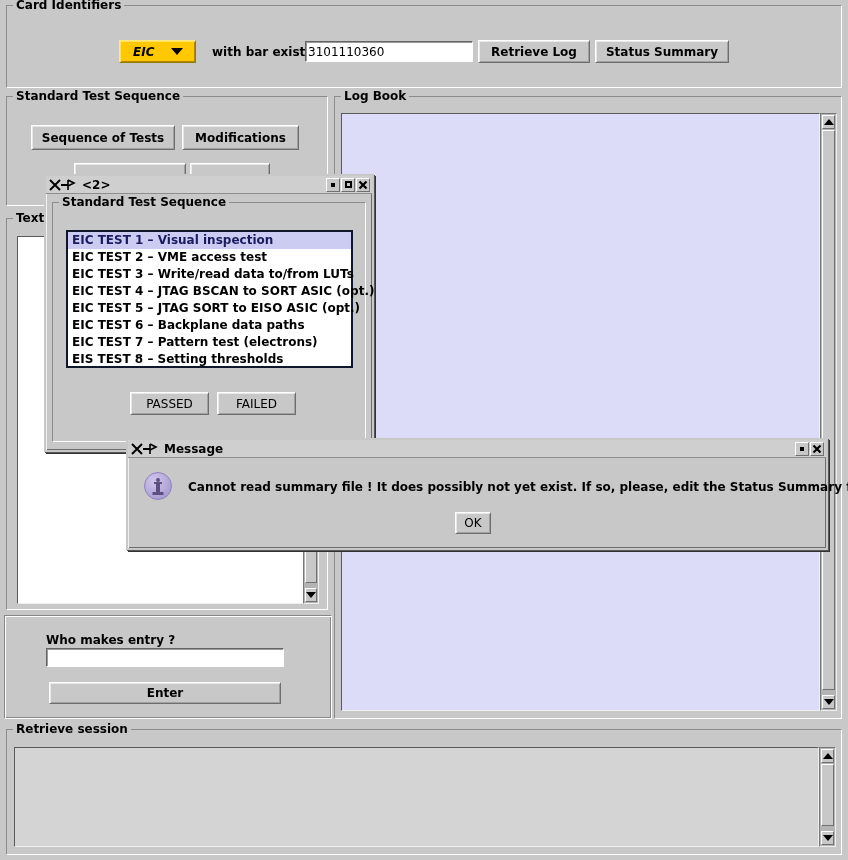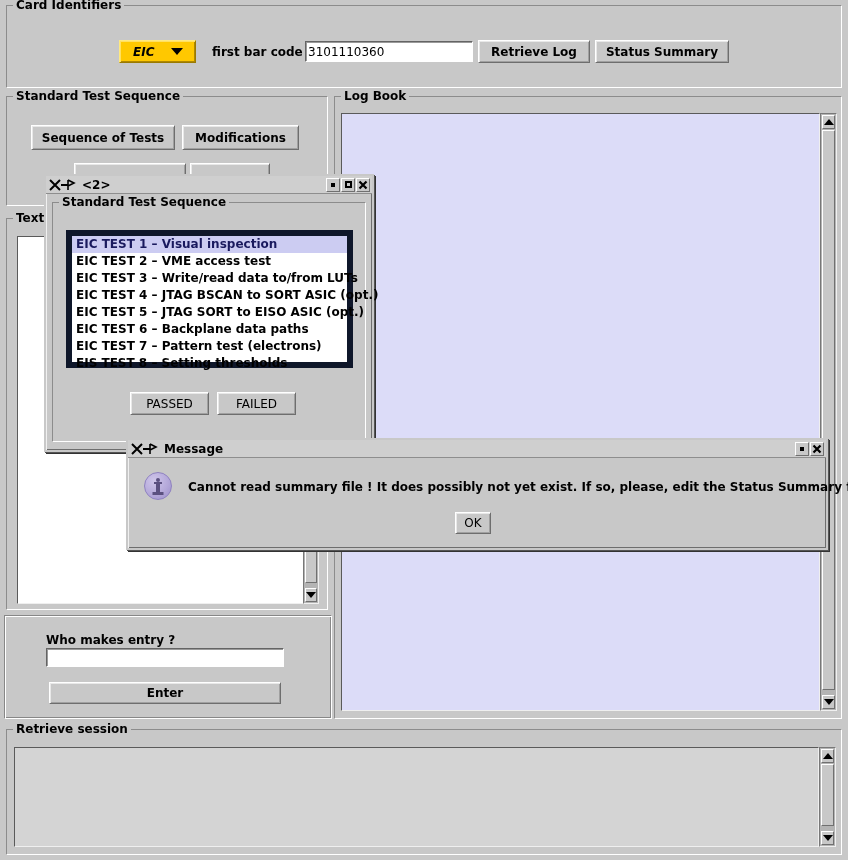--- a/index.html
+++ b/index.html
@@ -202,21 +202,21 @@
     line-height: 1;
   }
   .tb-btn .sq-sm { width: 4px; height: 4px; background: #000; }
   .tb-btn .sq-lg { width: 7px; height: 7px; border: 2px solid #000; box-sizing: border-box; }
 
   
   .list-box {
     position: absolute;
     box-sizing: border-box;
     background: #ffffff;
-    border: 6px solid #0f172a;
+    border: 2px solid #0f172a;
   }
   .list-item {
     font-weight: bold;
     font-size: 12px;
     line-height: 17px;
     height: 17px;
     padding-left: 4px;
     white-space: nowrap;
     color: #000;
   }
@@ -283,21 +283,21 @@
 
 <div class="titled-border" style="left:6px;top:5px;width:836px;height:83px;">
   <span class="tb-label">Card Identifiers</span>
 </div>
 
 <div id="combo-eic" style="left:119px;top:40px;width:77px;height:23px;">
   <span class="combo-text">EIC</span>
   <span class="combo-arrow"></span>
 </div>
 
-<span class="plain-label" style="left:212px;top:45px;">first bar code</span>
+<span class="plain-label" style="left:212px;top:45px;">with bar exist</span>
 
 <div class="textfield" style="left:305px;top:41px;width:168px;height:21px;">
   <span style="font-size:12px;">3101110360</span>
 </div>
 
 <div class="btn" style="left:478px;top:40px;width:112px;height:23px;">
   <span>Retrieve Log</span>
 </div>
 
 <div class="btn" style="left:595px;top:40px;width:134px;height:23px;">

